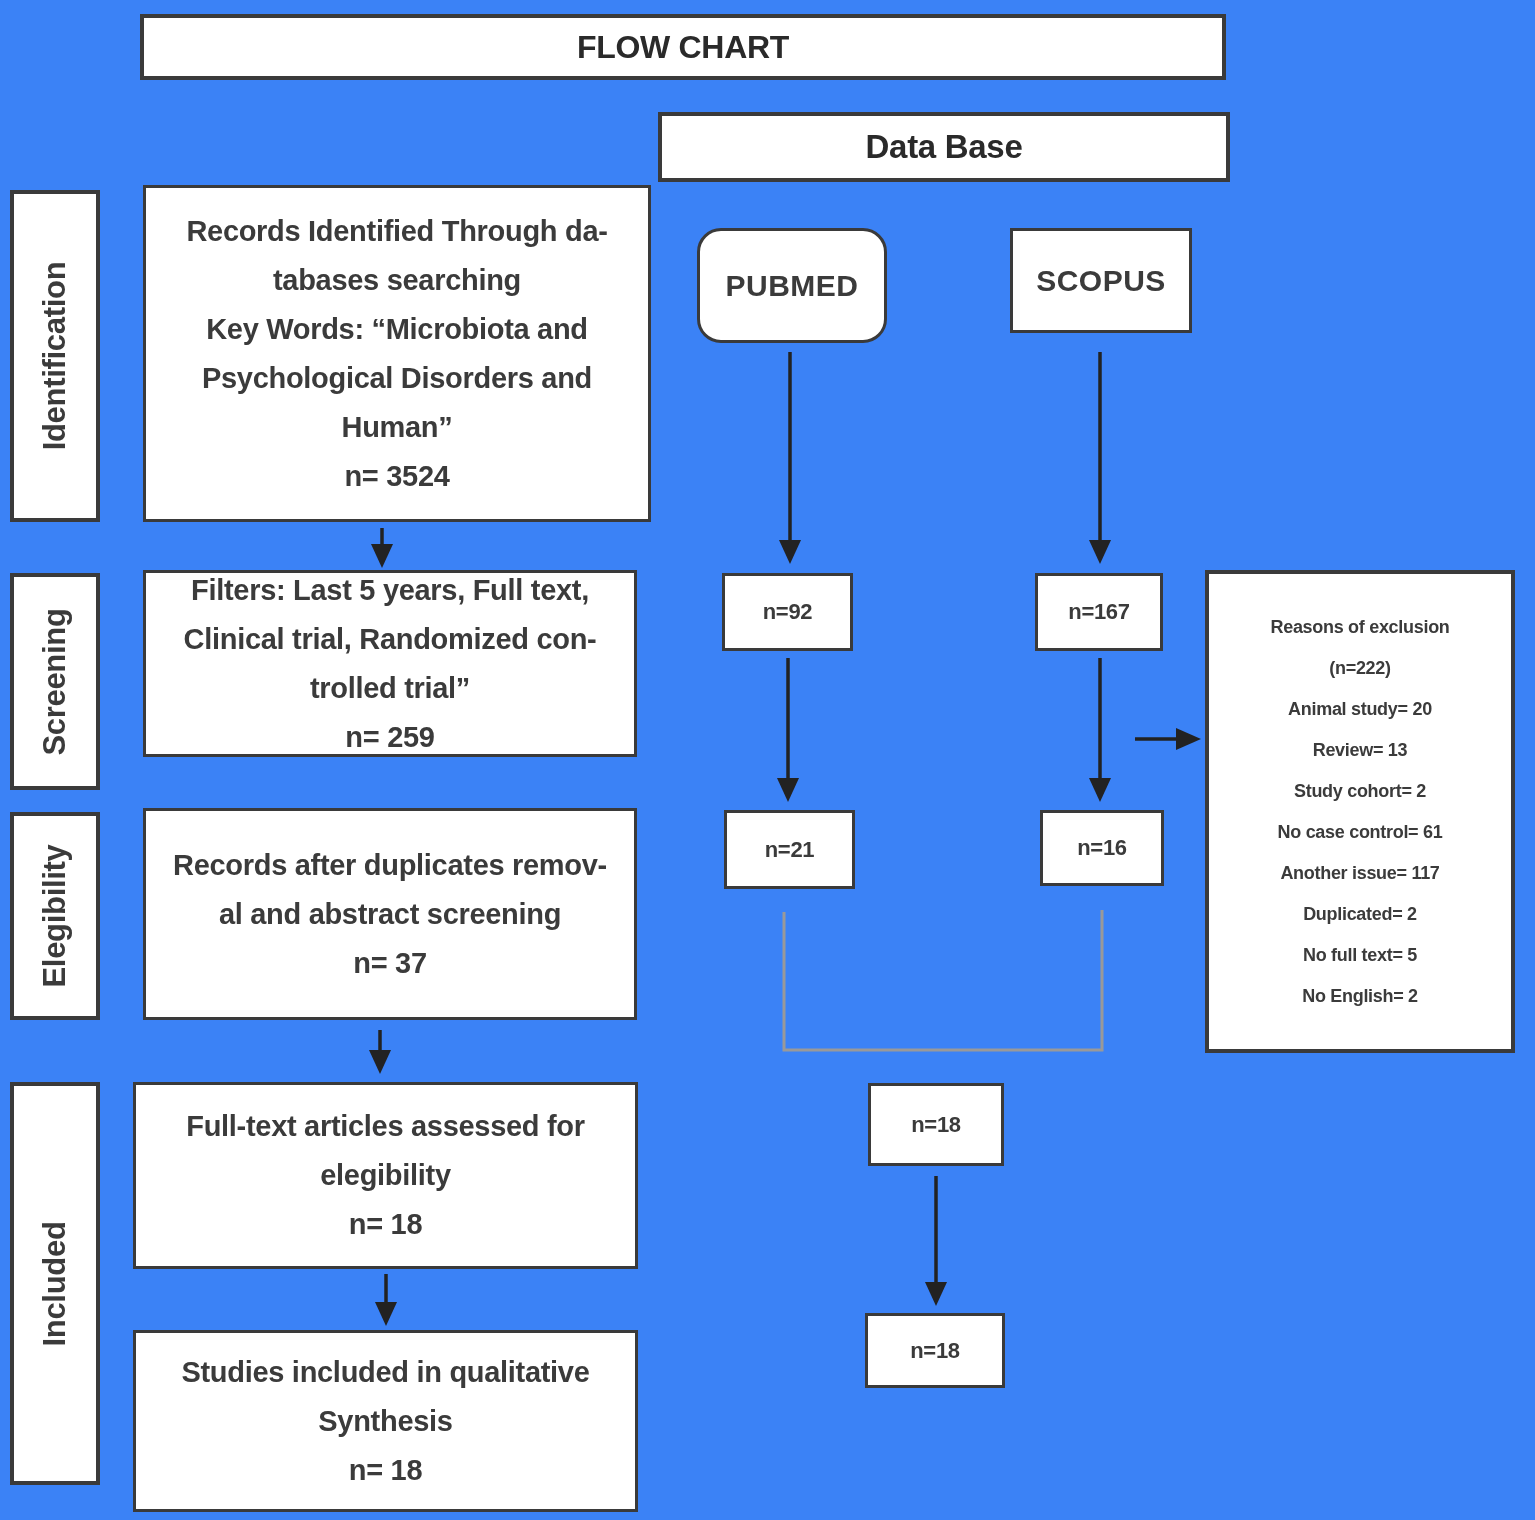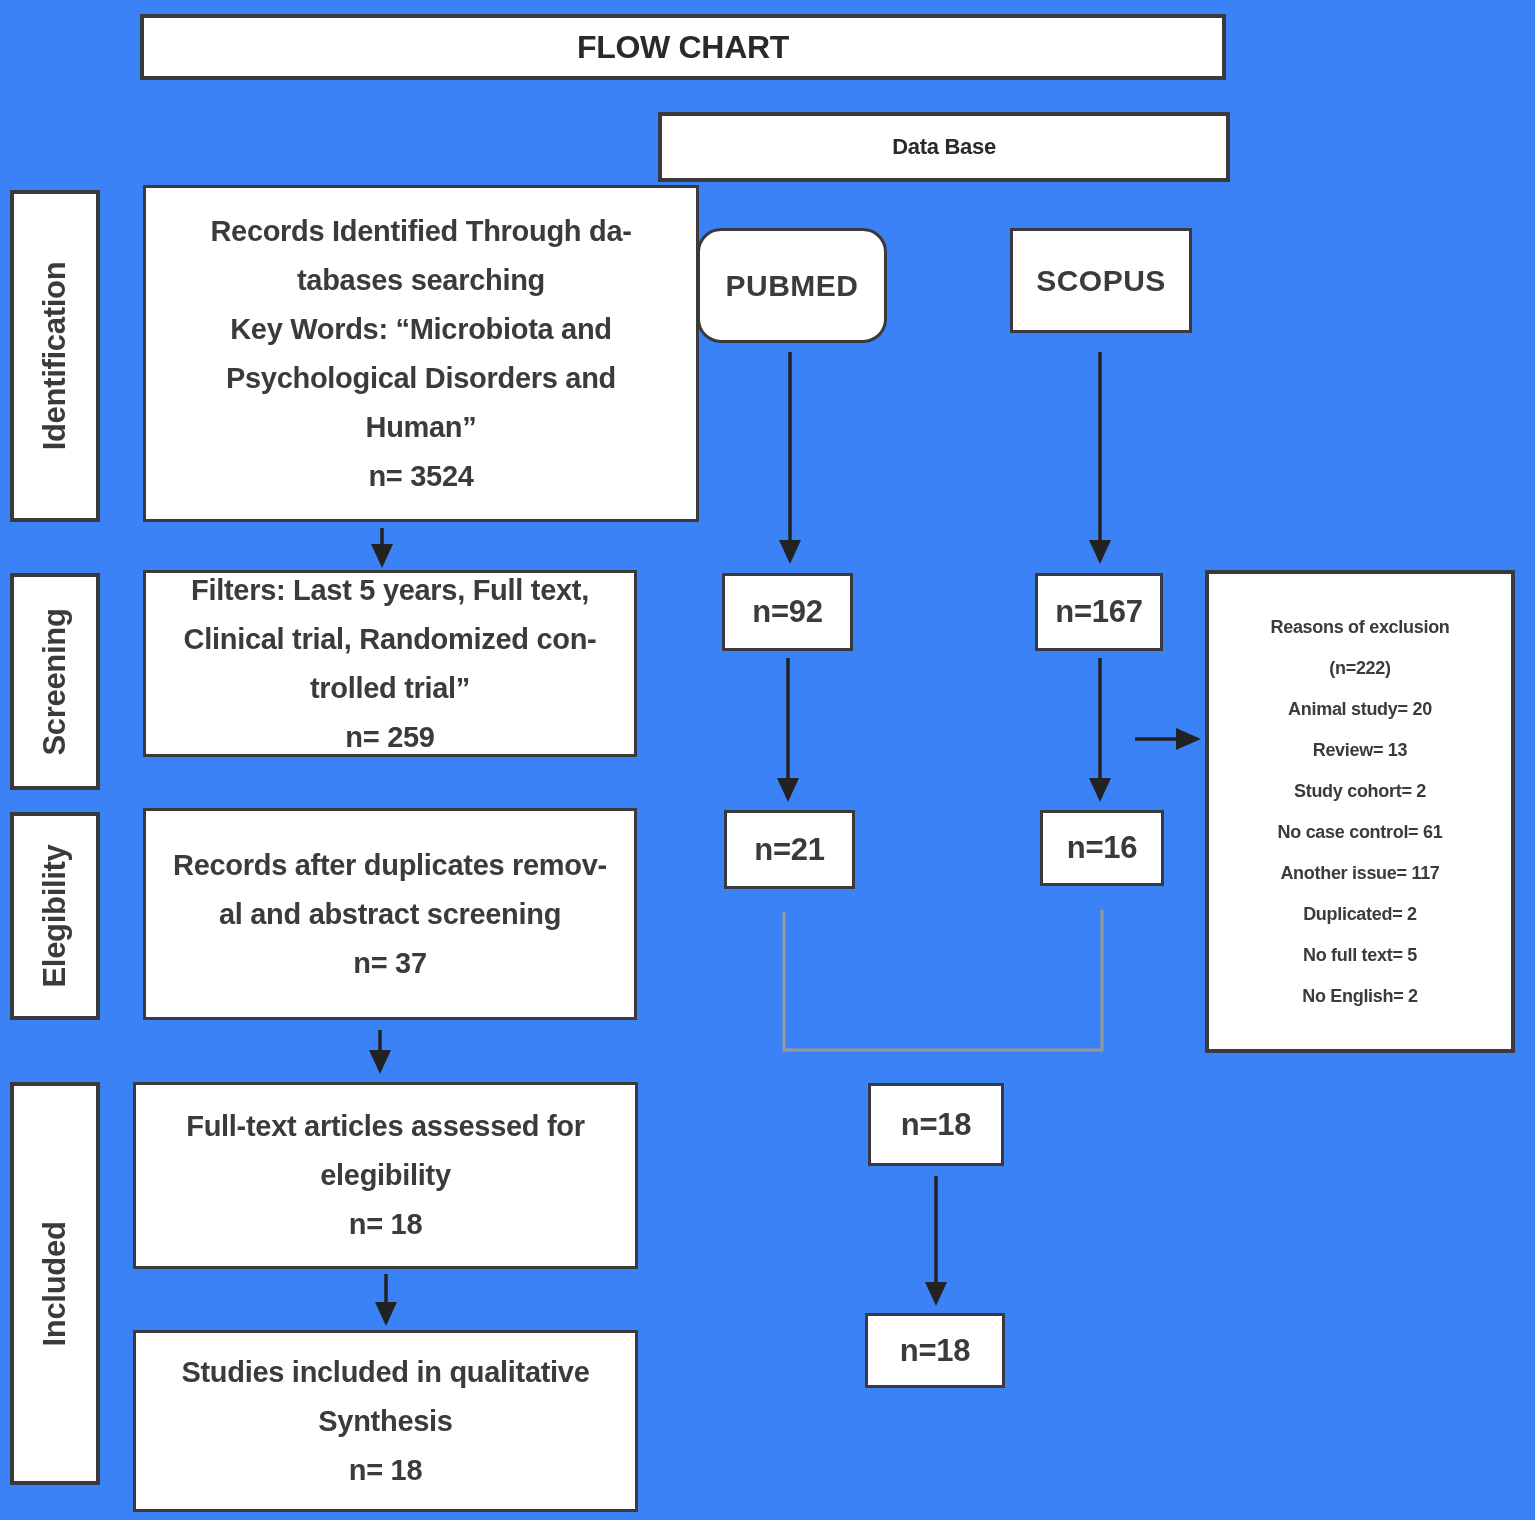--- a/index.html
+++ b/index.html
@@ -24,31 +24,31 @@
     border: 3px solid var(--border);
     display: flex;
     align-items: center;
     justify-content: center;
     text-align: center;
     color: var(--text);
     font-weight: 700;
     letter-spacing: -0.3px;
   }
   .title-box { border-width: 4px; font-size: 32px; color: #2a2a2a; }
-  .header-box { border-width: 4px; font-size: 22px; color: #2a2a2a; }
+  .header-box { border-width: 4px; font-size: 33px; color: #2a2a2a; }
   .side-box { border-width: 4px; }
   .side-box .vlabel {
     transform: rotate(-90deg);
     white-space: nowrap;
     font-size: 31px;
     color: #3b3b3b;
   }
   .flow-text { font-size: 29px; line-height: 49px; padding: 6px 14px; }
   .db-box { font-size: 30px; letter-spacing: 0.5px; }
-  .n-box { font-size: 31px; }
+  .n-box { font-size: 22px; }
   .excl-text { font-size: 18px; line-height: 41px; padding: 4px 0; }
   svg.overlay {
     position: absolute;
     left: 0; top: 0;
     width: 1535px; height: 1520px;
   }
 </style>
 </head>
 <body>
 
@@ -120,21 +120,21 @@
   <div class="box side-box" style="left:10px; top:573px; width:90px; height:217px;">
     <span class="vlabel">Screening</span>
   </div>
   <div class="box side-box" style="left:10px; top:812px; width:90px; height:208px;">
     <span class="vlabel">Elegibility</span>
   </div>
   <div class="box side-box" style="left:10px; top:1082px; width:90px; height:403px;">
     <span class="vlabel">Included</span>
   </div>
 
-  <div class="box flow-text" style="left:143px; top:185px; width:556px; height:337px;text-align:center;">
+  <div class="box flow-text" style="left:143px; top:185px; width:508px; height:337px;text-align:center;">
     <div>
         <div>Records Identified Through da-</div>
         <div>tabases searching</div>
         <div>Key Words: “Microbiota and</div>
         <div>Psychological Disorders and</div>
         <div>Human”</div>
         <div>n= 3524</div>
       </div>
   </div>
   <div class="box flow-text" style="left:143px; top:570px; width:494px; height:187px;text-align:center;">

